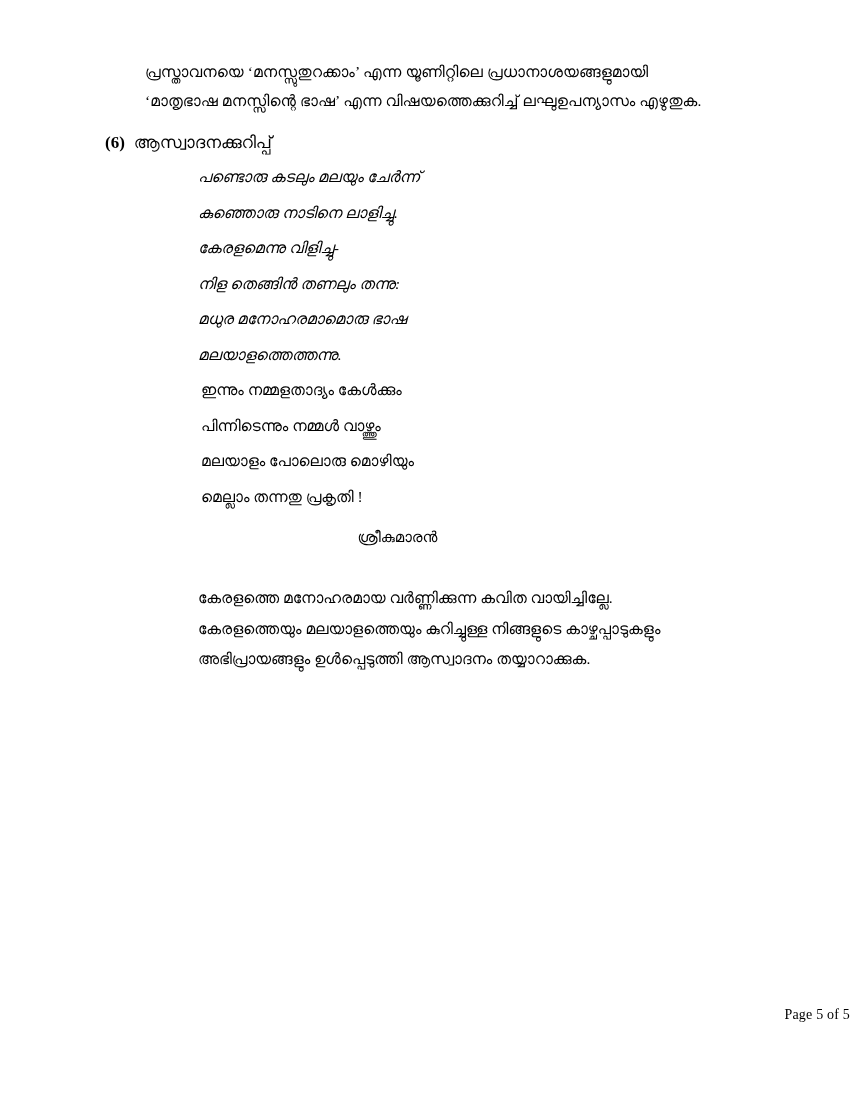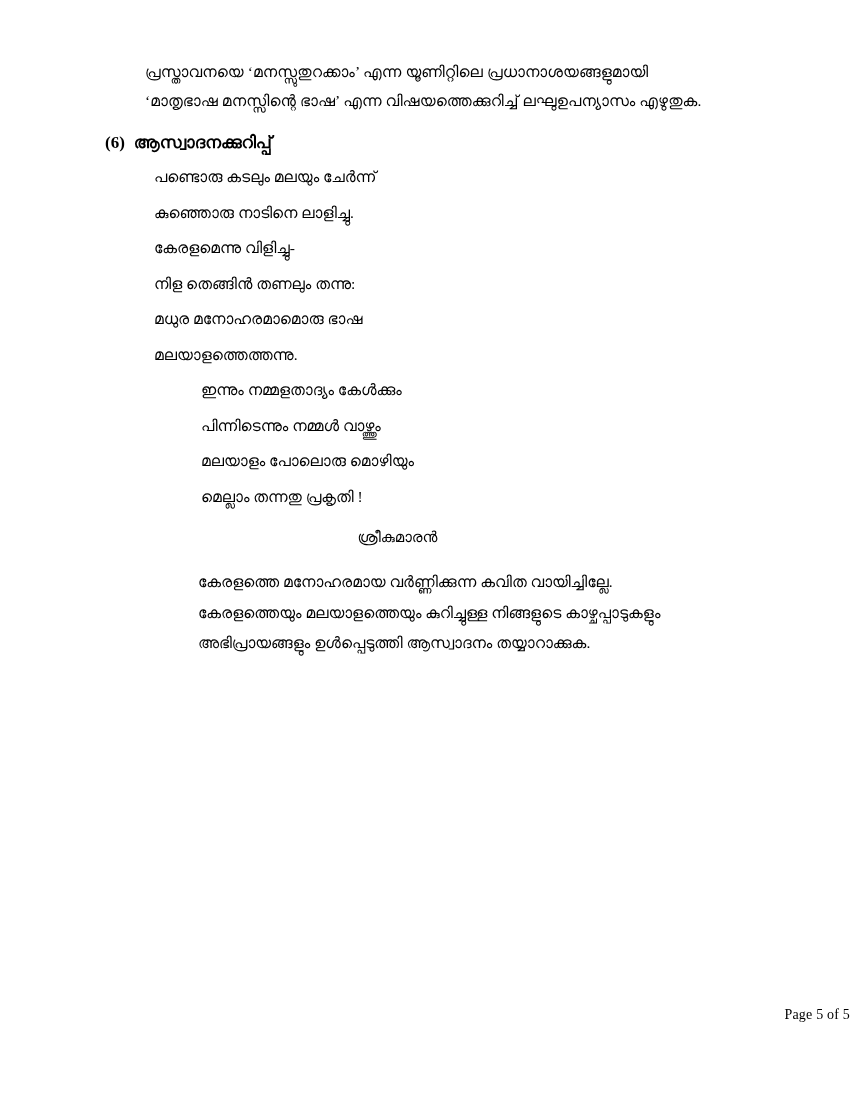--- a/index.html
+++ b/index.html
@@ -45,53 +45,54 @@
     font-size: 17px;
     font-weight: bold;
     display: flex;
     align-items: baseline;
     gap: 9px;
   }
   .q-num {
     font-weight: bold;
   }
   .q-title {
-    font-weight: bold;
+    font-weight: normal;
   }
 
   
   .poem {
     margin-top: 16px;
     font-size: 15.5px;
     line-height: 1.0;
   }
   .poem-line {
     margin-bottom: 20px;
   }
   .poem .stanza1 .poem-line {
-    margin-left: 49px;
+    margin-left: 93px;
+    font-style: italic;
   }
   .poem .stanza2 .poem-line {
     margin-left: 96px;
   }
   .stanza2 {
     margin-top: 18px;
   }
 
   .attrib {
     margin-top: 26px;
     margin-left: 0;
     text-align: center;
     font-size: 15px;
     padding-right: 60px;
   }
 
   
   .closing {
-    margin-top: 22px;
+    margin-top: 38px;
     margin-left: 93px;
     width: 490px;
     font-size: 15.5px;
     line-height: 1.95;
     text-align: justify;
     text-justify: inter-word;
   }
   .closing .last-line {
     text-align: left;
   }

